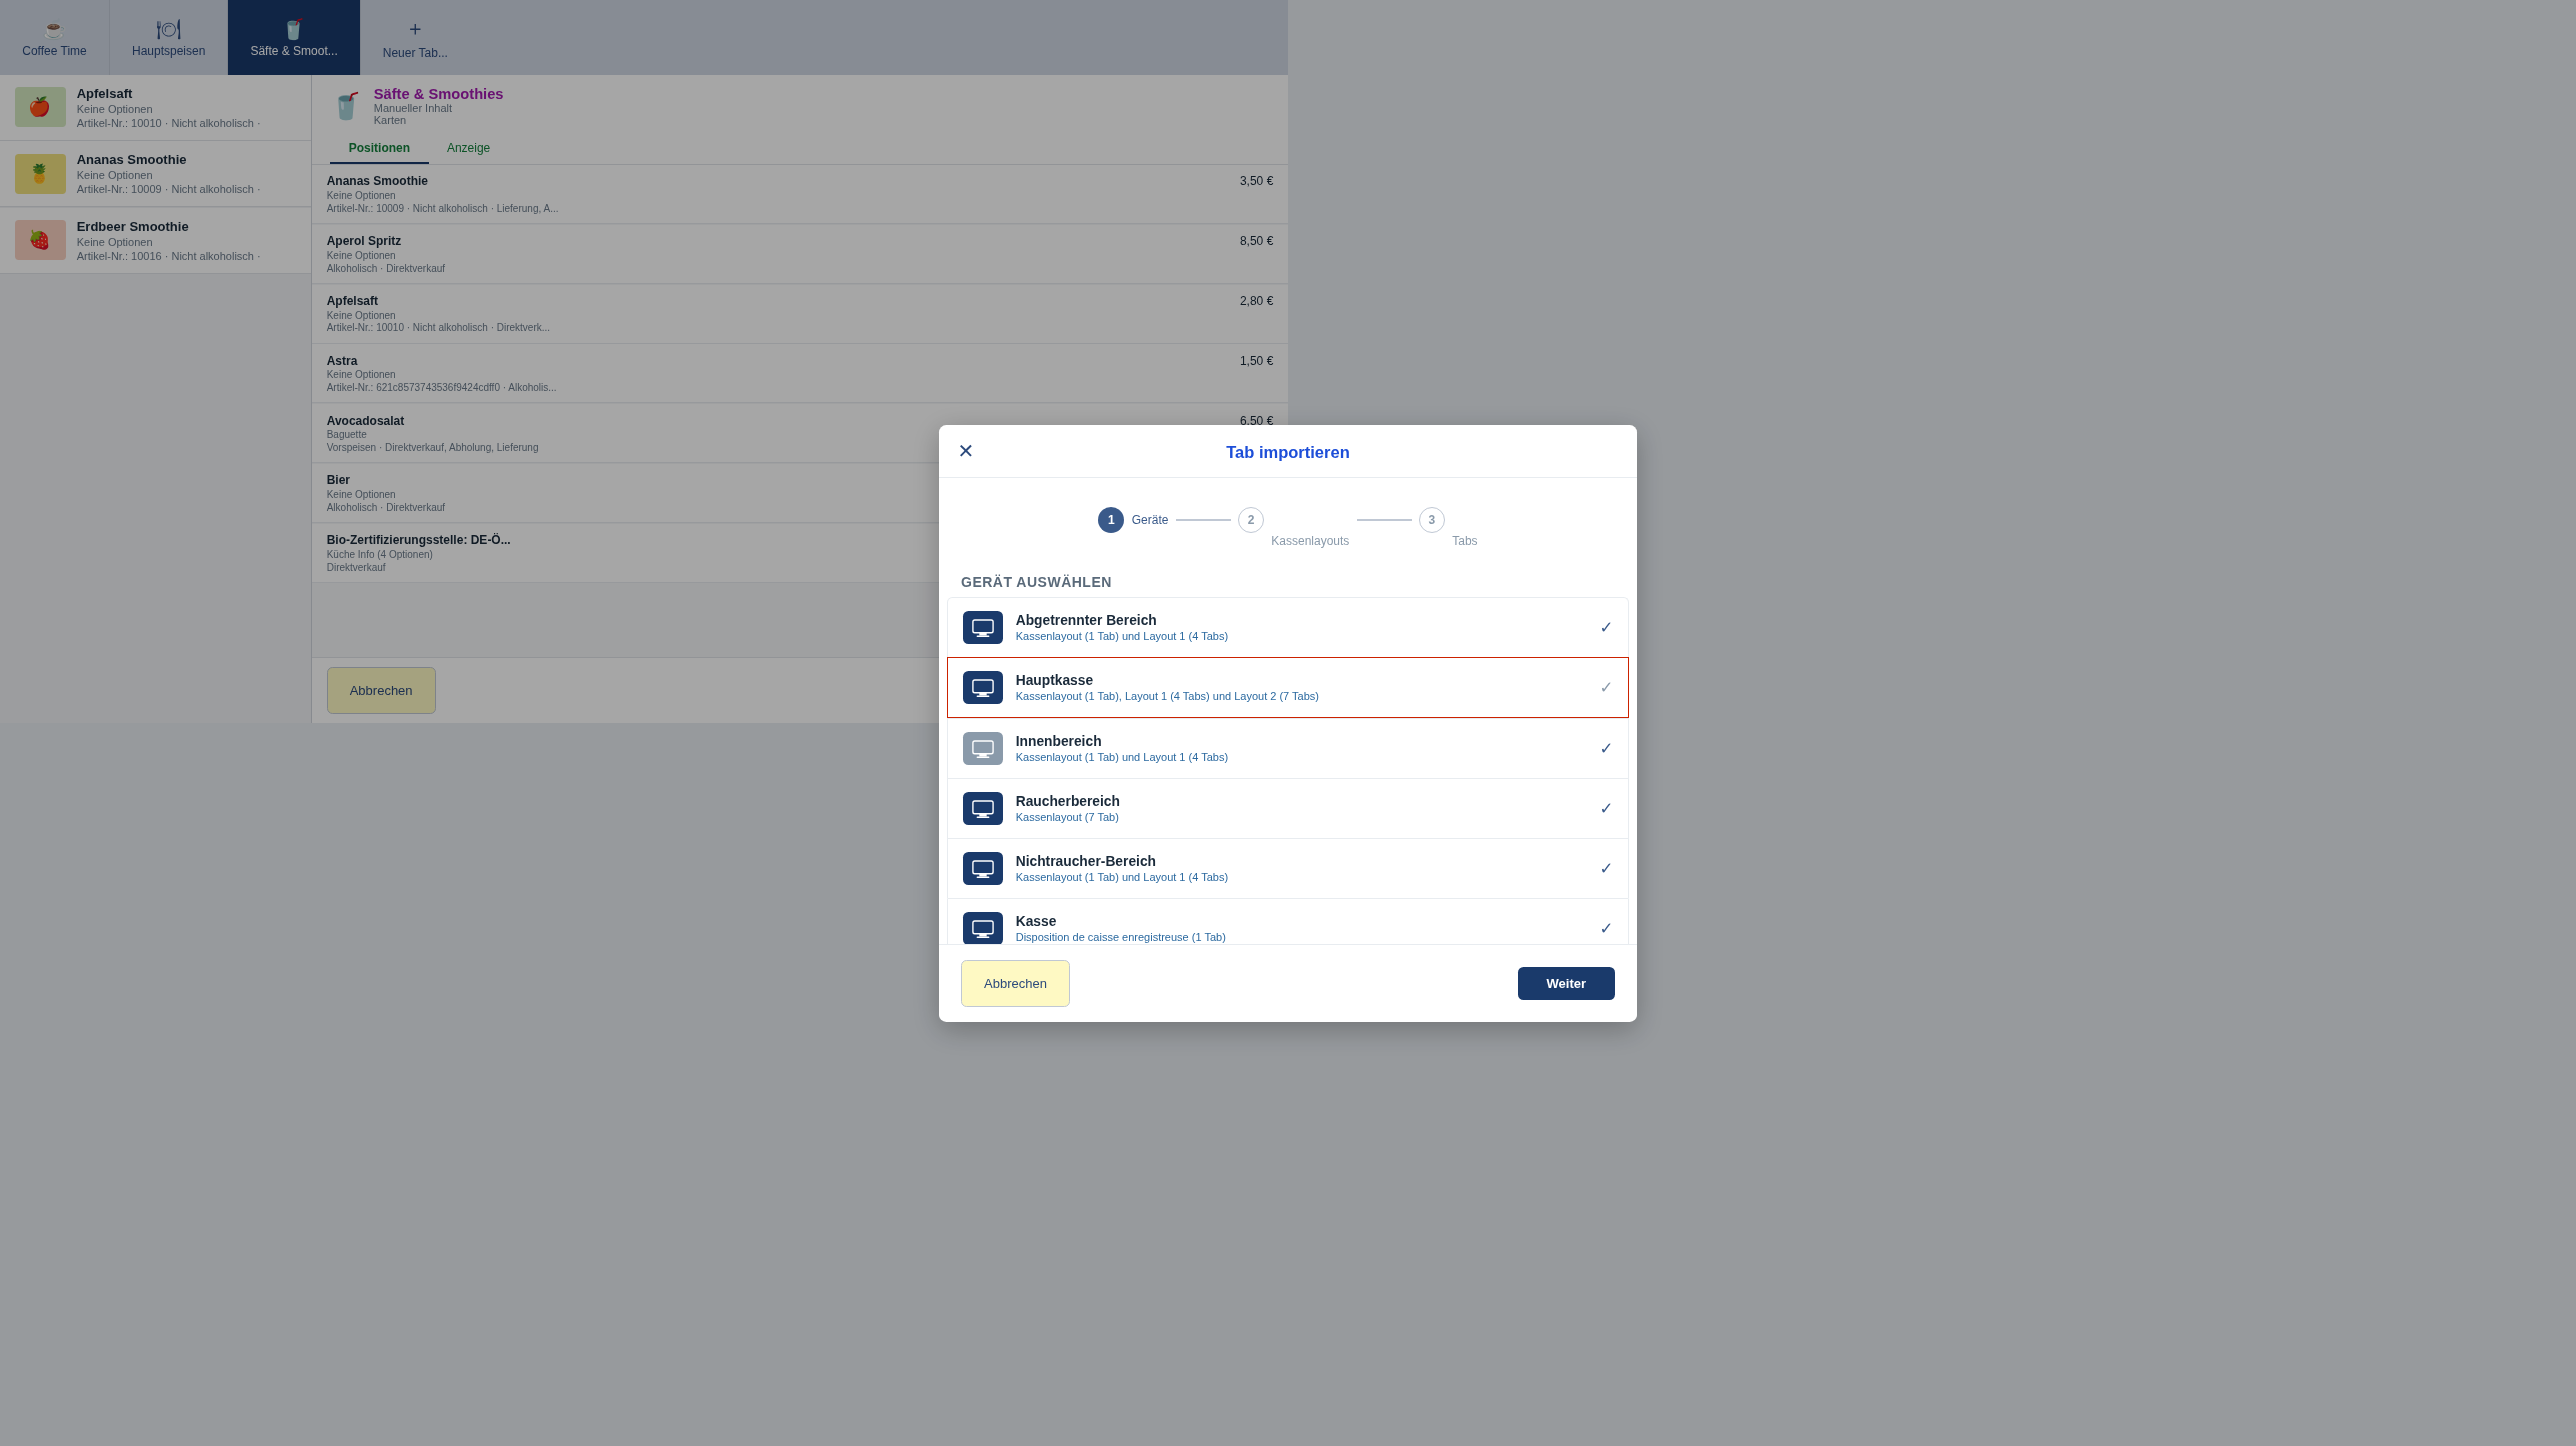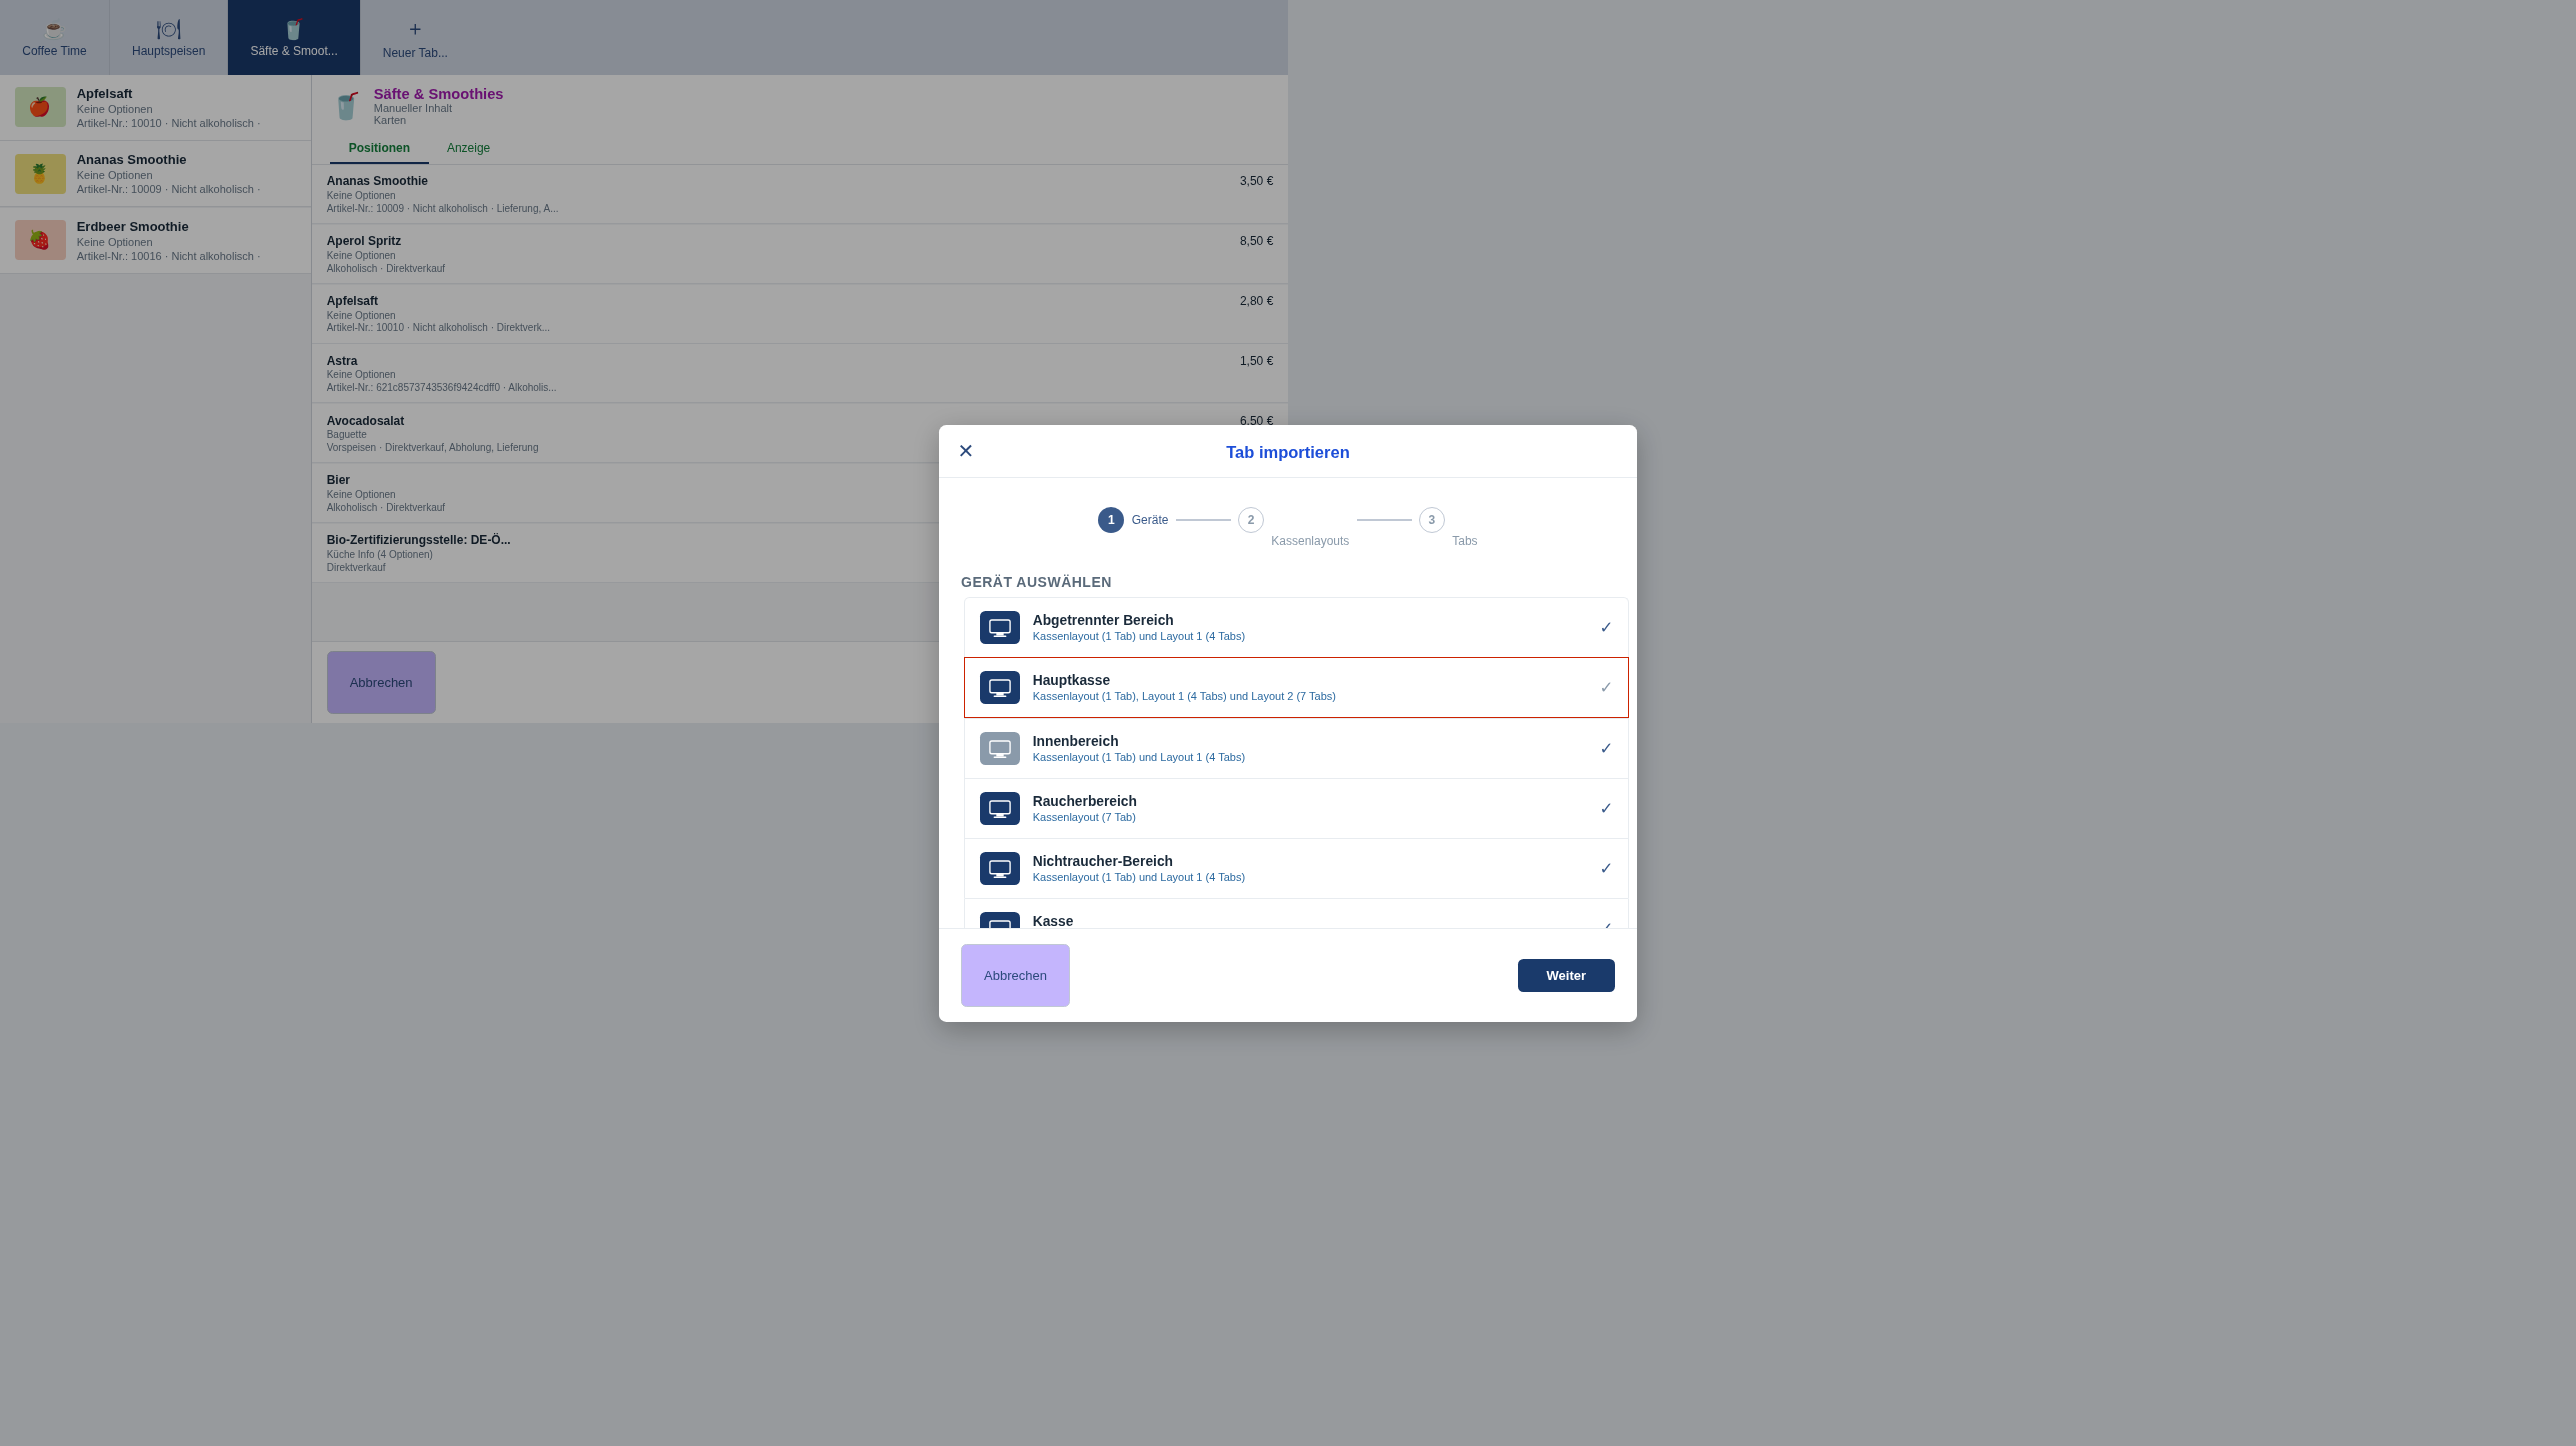--- a/index.html
+++ b/index.html
@@ -239,21 +239,20 @@
     }
 
     
     .device-list {
       padding: 0 8px;
       display: flex;
       flex-direction: column;
       gap: 0;
       flex: 1;
       overflow-y: auto;
-      margin-left: 17px;
     }
     .device-item {
       display: flex;
       align-items: center;
       gap: 13px;
       padding: 13px 14.7px;
       border: 0.9px solid #e8ecf0;
       border-bottom: none;
       background: white;
       cursor: pointer;
@@ -290,24 +289,24 @@
 
     
     .modal-footer {
       display: flex;
       justify-content: space-between;
       align-items: center;
       padding: 14.7px 22px;
       border-top: 0.9px solid #e8ecf0;
     }
     .btn-cancel {
-      background: #c4b5fd;
+      background: #fef9c3;
       border: 0.9px solid #c0c8d4;
       color: #2c4a7c;
-      padding: 23px 22px;
+      padding: 15px 22px;
       border-radius: 5.5px;
       font-size: 13px;
       cursor: pointer;
     }
     .btn-primary {
       background: #1a3a6b;
       color: white;
       border: none;
       padding: 9.2px 29px;
       border-radius: 5.5px;

